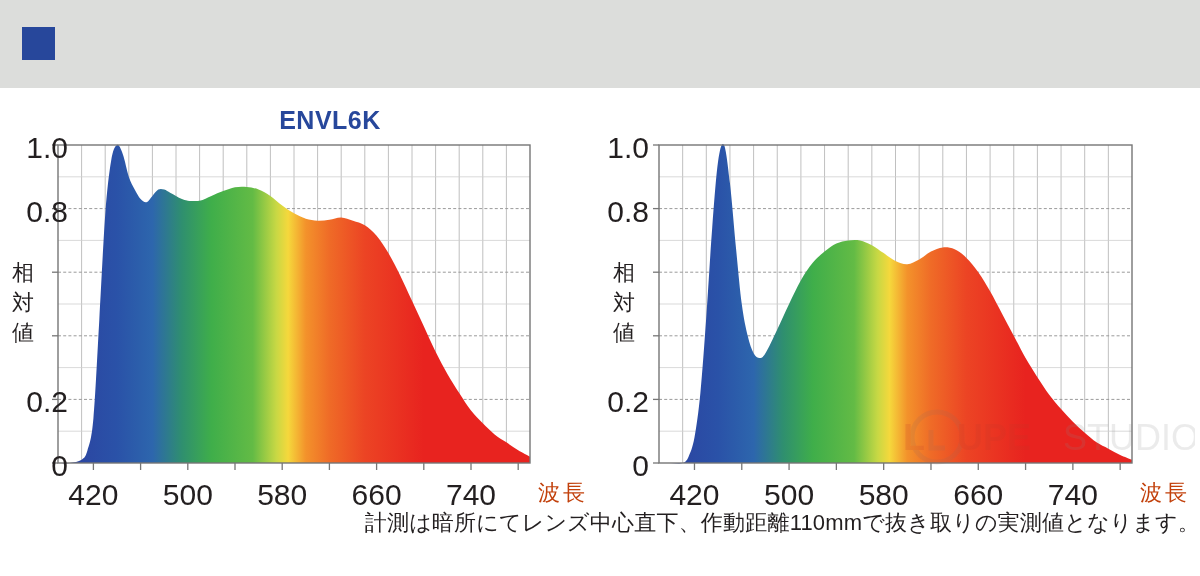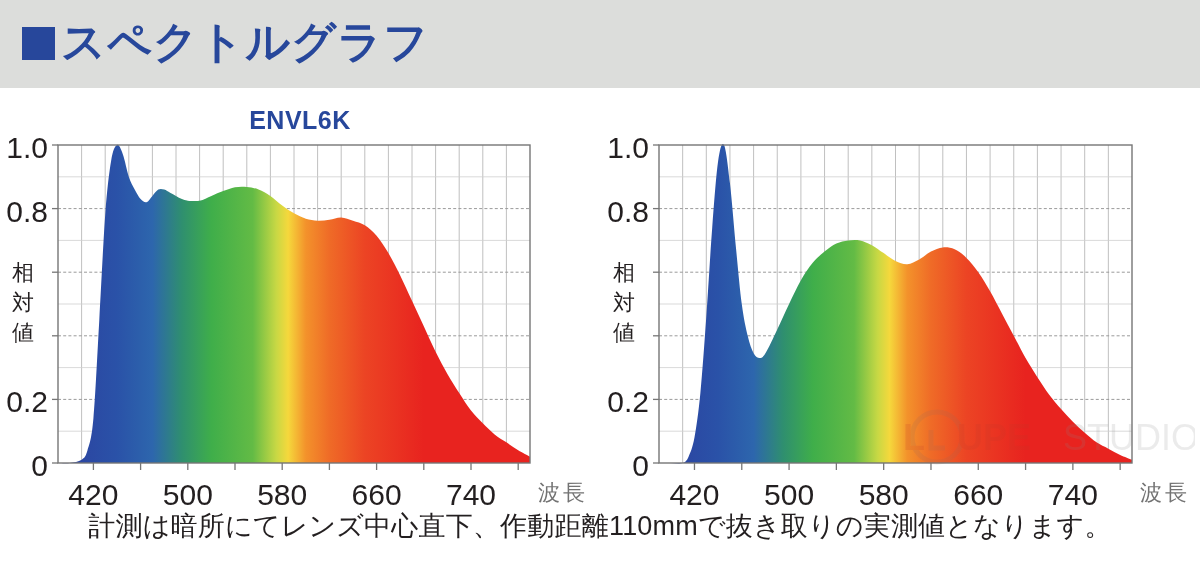--- a/index.html
+++ b/index.html
@@ -17,55 +17,55 @@
   #page-title{
     position:absolute;left:22px;top:13px;
     font-size:44px;font-weight:700;color:#27479b;
     letter-spacing:1px;line-height:58px;white-space:nowrap;
   }
   #title-marker{
     display:inline-block;width:33px;height:33px;background:#27479b;
     vertical-align:-3px;margin-right:6px;
   }
   .chart-block{position:absolute;top:88px;height:420px;}
-  #chart-envl6k{left:0px;width:600px;}
+  #chart-envl6k{left:0px;width:600px;padding-left:20px;}
   #chart-envl{left:600px;width:600px;}
   .chart-title{
     position:absolute;top:18px;width:100%;text-align:center;
     font-size:25px;font-weight:700;color:#27479b;letter-spacing:.5px;
   }
   .plot-svg{position:absolute;left:0;top:0;}
   .ylabel-vert{
     position:absolute;
     font-size:22px;color:#231f20;
     line-height:30px;text-align:center;width:26px;
   }
   .axis-num{
     position:absolute;font-size:30px;color:#231f20;white-space:nowrap;
   }
   .axis-name{
-    position:absolute;font-size:22px;color:#737373;white-space:nowrap;
+    position:absolute;font-size:22px;color:#c2410c;white-space:nowrap;
     letter-spacing:3px;
   }
   #caption{
-    position:absolute;left:0;top:508px;width:1200px;text-align:center;
-    font-size:27px;color:#231f20;letter-spacing:.2px;white-space:nowrap;
+    position:absolute;left:0;top:508px;width:1200px;text-align:right;
+    font-size:22px;color:#231f20;letter-spacing:.2px;white-space:nowrap;
   }
   #watermark{
     position:absolute;left:895px;top:408px;width:300px;height:58px;
     pointer-events:none;
   }
 </style>
 </head>
 <body>
 
 <div id="header-band"></div>
 
 <div id="page-title">
-  <span id="title-marker"></span><span>スペクトルグラフ</span>
+  <span id="title-marker"></span>
 </div>
 
 <div class="chart-block" id="chart-envl6k">
   <div class="chart-title">ENVL6K</div>
 <svg class="plot-svg" width="600" height="420" viewBox="0 0 600 420">
       <defs>
         <linearGradient id="spec0" gradientUnits="userSpaceOnUse" x1="58" y1="0" x2="530" y2="0">
           <stop offset="0.00%" stop-color="#2c3f9e"></stop>
           <stop offset="12.50%" stop-color="#2a52a8"></stop>
           <stop offset="20.00%" stop-color="#2d66ad"></stop>

